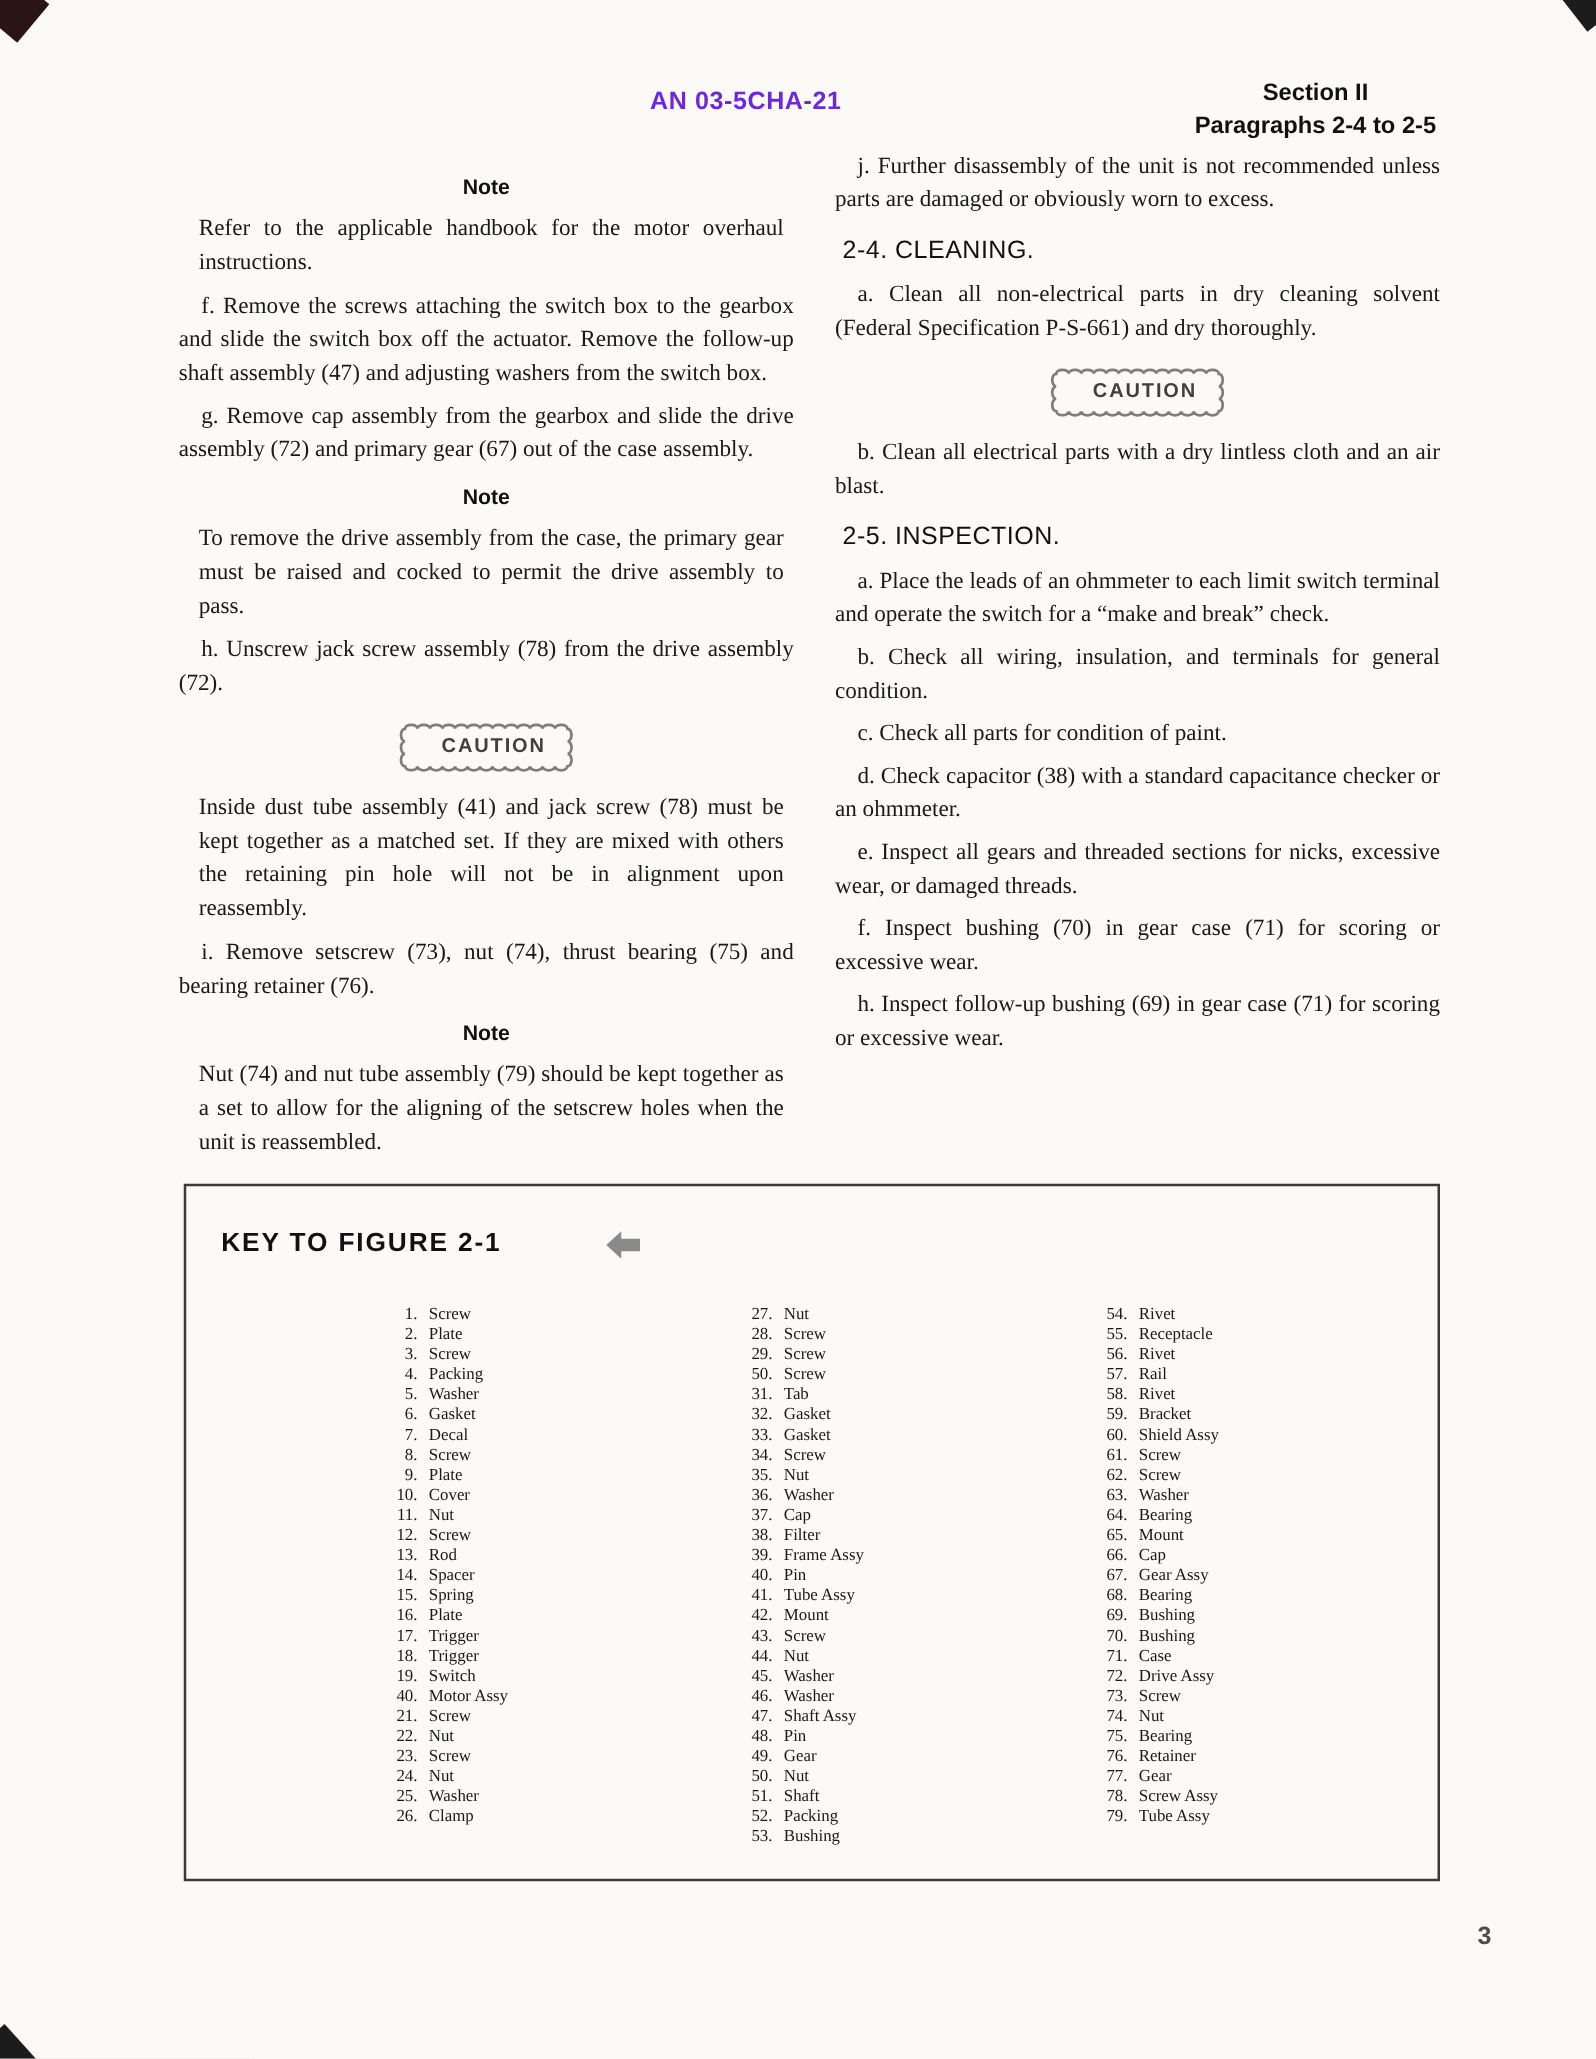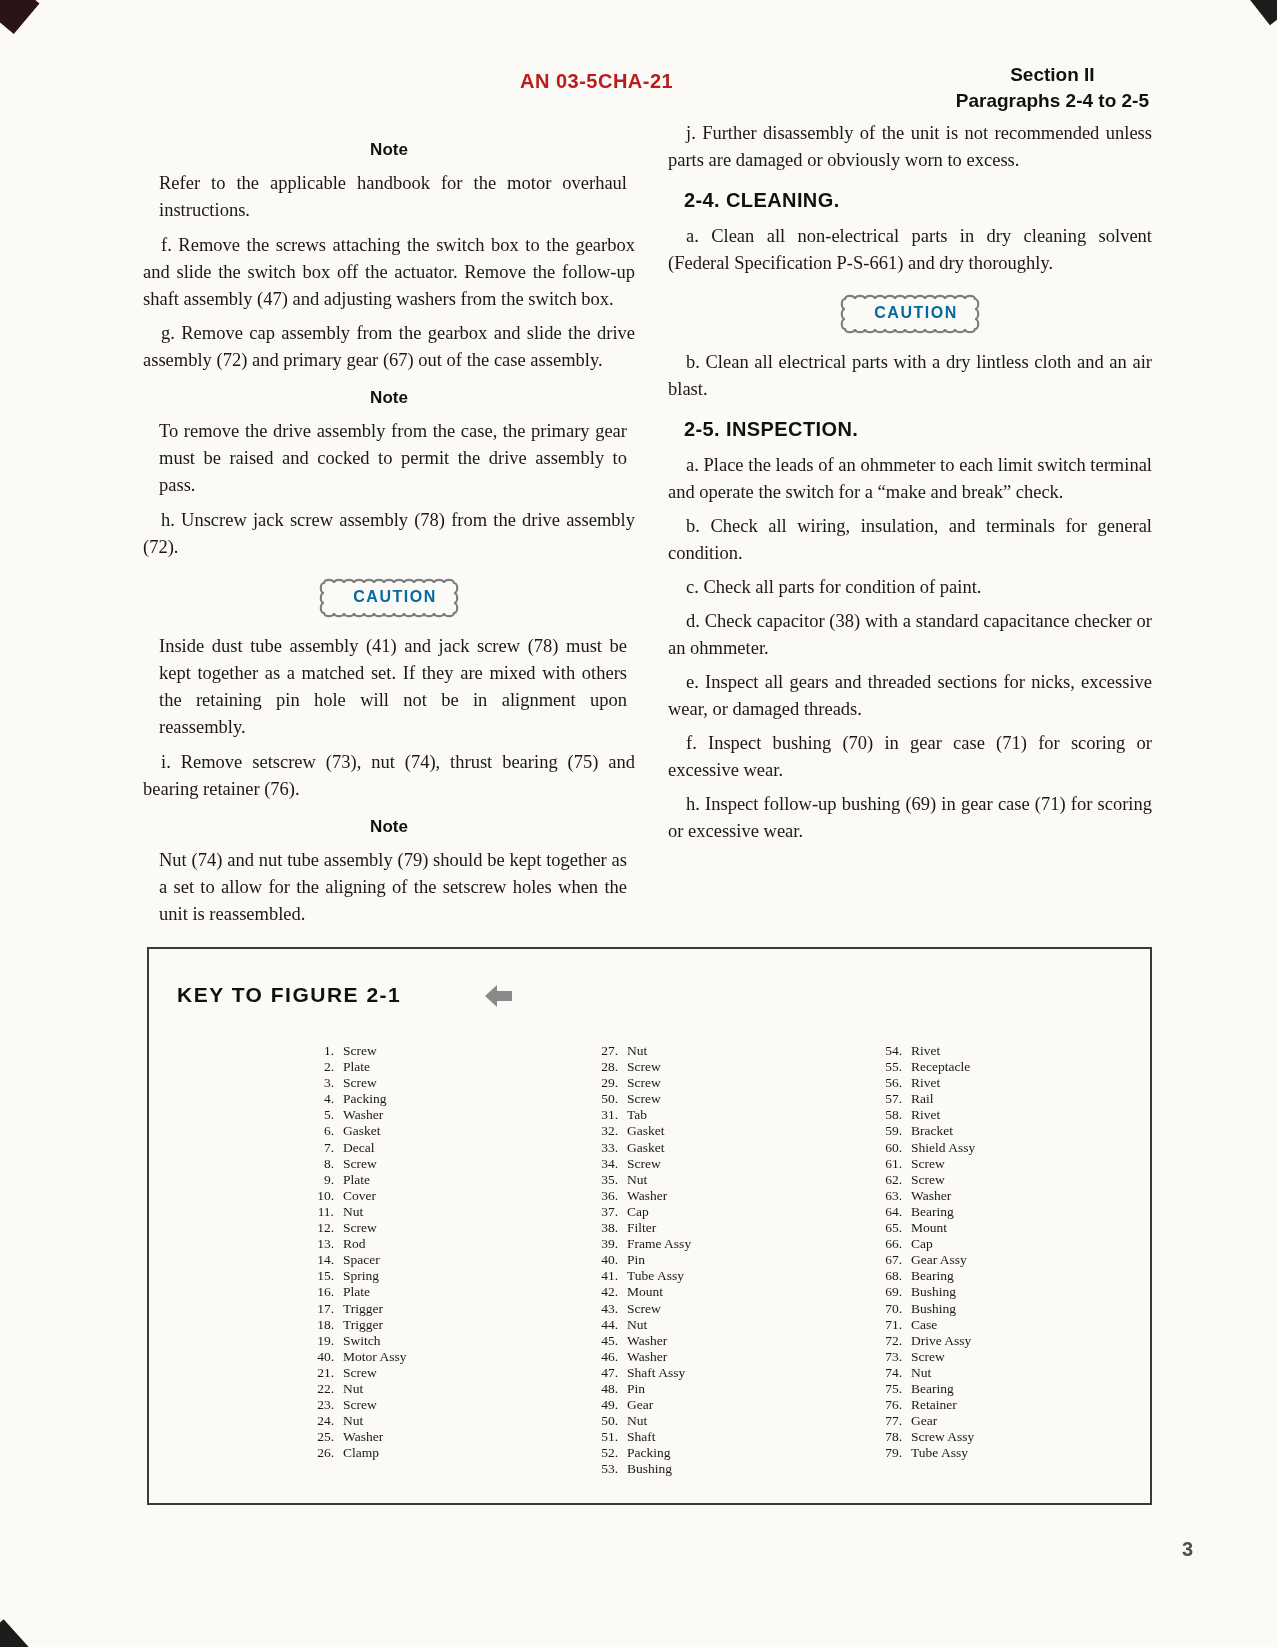--- a/index.html
+++ b/index.html
@@ -5,48 +5,48 @@
   html,body { margin:0; padding:0; background:#e8e6e1; }
   .page {
     position:relative; width:1277px; height:1647px; margin:0 auto;
     background:#fbfaf6; overflow:hidden;
     font-family:"Liberation Serif", serif; color:#1b1816;
   }
   
   .hdr-doc {
     position:absolute; left:520px; top:70px;
     font-family:"Liberation Sans", sans-serif; font-weight:bold;
-    font-size:20px; letter-spacing:0.5px; color:#b91c1c;
+    font-size:20px; letter-spacing:0.5px; color:#6d28d9;
   }
   .hdr-right {
     position:absolute; right:128px; top:62px; text-align:center;
     font-family:"Liberation Sans", sans-serif; font-weight:bold;
     font-size:19px; line-height:26px; color:#111;
   }
   
   .col { position:absolute; font-size:18.5px; line-height:27px; text-align:justify; }
   .col-left  { left:143px; top:126px; width:492px; }
   .col-right { left:668px; top:120px; width:484px; }
   .para { margin:0 0 7px 0; text-indent:18px; }
   .note-label {
     text-align:center; font-family:"Liberation Sans", sans-serif;
     font-weight:bold; font-size:17px; margin:10px 0 7px 0; text-indent:0; color:#111;
   }
   .note-text { margin:0 8px 8px 16px; text-indent:0; }
   .sec-heading {
-    font-family:"Liberation Sans", sans-serif; font-weight:bold;
-    font-size:20px; letter-spacing:0.4px; margin:13px 0 9px 16px; text-align:left; color:#111;
+    font-family:"Liberation Sans", sans-serif; font-weight:normal;
+    font-size:20px; letter-spacing:0.4px; margin:13px 0 9px 6px; text-align:left; color:#111;
   }
   
   .caution-wrap { position:relative; width:156px; height:46px; margin:14px auto 12px auto; }
   .caution-border { position:absolute; left:0; top:0; width:156px; height:46px; }
   .caution-word {
     position:absolute; left:12px; right:0; top:50%; transform:translateY(-54%);
     text-align:center; font-family:"Liberation Sans", sans-serif; font-weight:bold;
-    font-size:16px; letter-spacing:1.5px; color:#0369a1;
+    font-size:16px; letter-spacing:1.5px; color:#404040;
   }
   
   .key-box {
     position:absolute; left:147px; top:947px; width:1005px; height:558px;
     border:2px solid #3a3a3a; box-sizing:border-box; background:#fbfaf6;
   }
   .key-title-row { position:relative; margin-top:34px; height:28px; text-align:left; }
   .key-title {
     font-family:"Liberation Sans", sans-serif; font-weight:bold;
     font-size:21px; letter-spacing:1.5px; color:#111; padding-left:28px;

